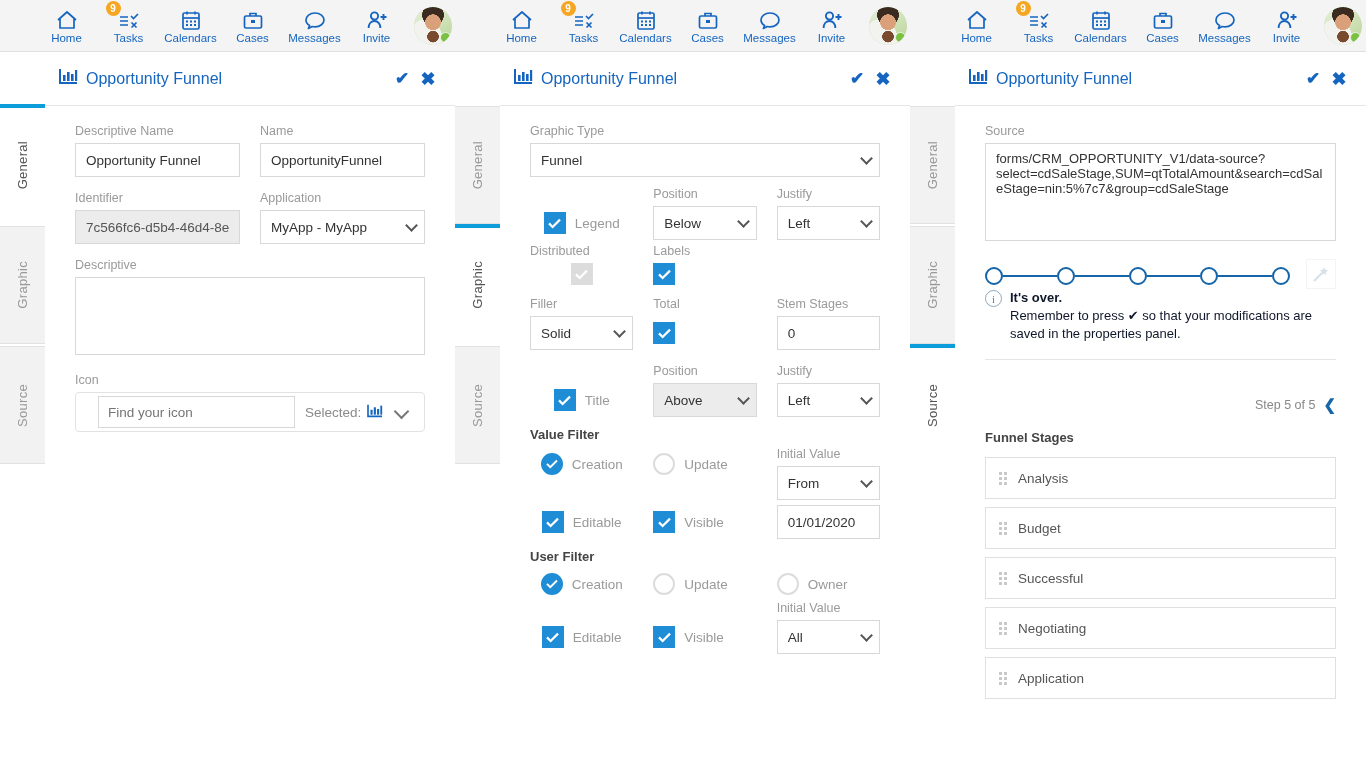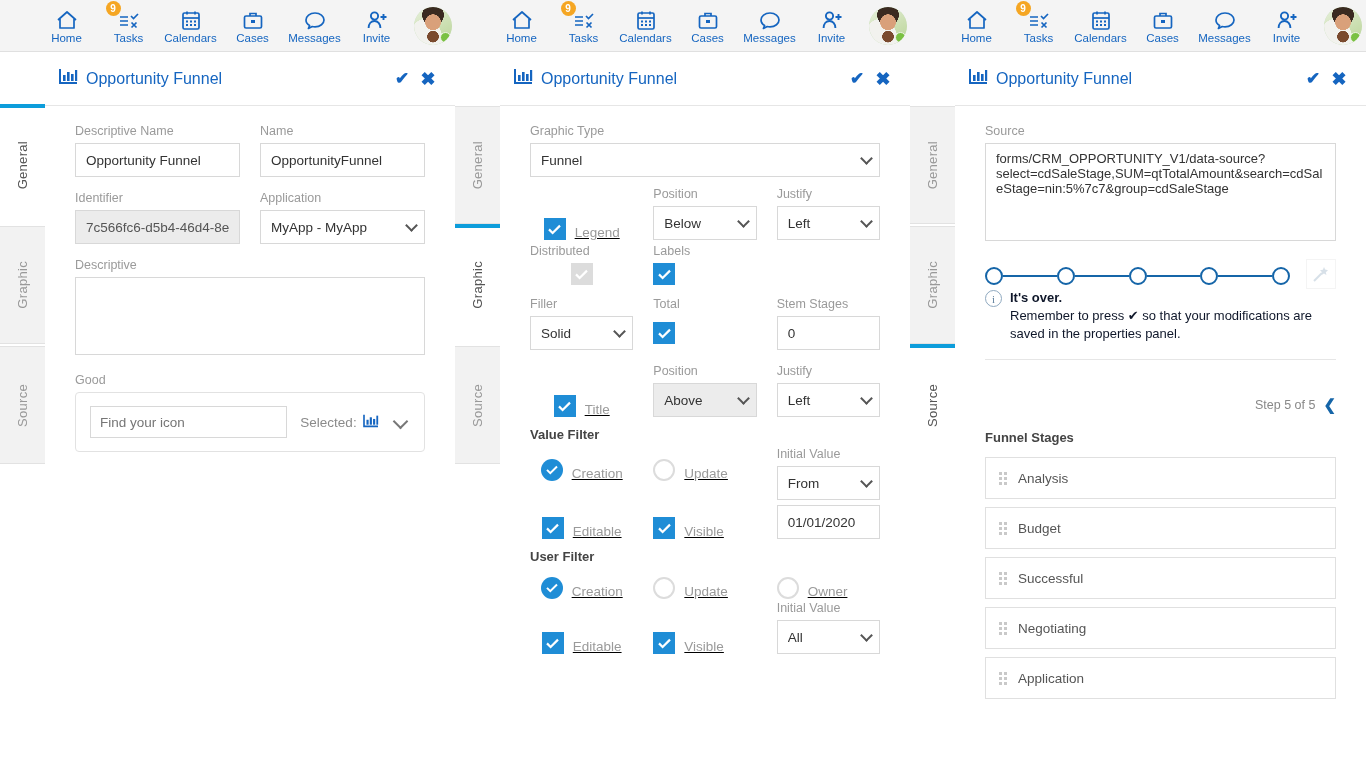--- a/index.html
+++ b/index.html
@@ -95,42 +95,42 @@
                 font-size:13.5px; color:#333; padding:0 26px 0 10px;
                 -webkit-appearance:none; appearance:none; outline:none;
                 font-family:"Liberation Sans", sans-serif; cursor:pointer; }
   .sel select.gray { background:#ececec; }
   .sel .carat { position:absolute; right:9px; top:11px; width:9px; height:9px;
                 border-right:2px solid #555; border-bottom:2px solid #555;
                 transform:rotate(45deg); pointer-events:none; }
   textarea.ta { width:100%; height:78px; border:1px solid #d8d8d8; background:#fff;
                 font-size:13px; color:#333; padding:7px 10px; outline:none; resize:none;
                 font-family:"Liberation Sans", sans-serif; }
-  .iconbox { border:1px solid #e2e2e2; border-radius:4px; height:60px;
-             display:flex; align-items:center; padding:0 14px; gap:10px; }
+  .iconbox { border:1px solid #e2e2e2; border-radius:4px; height:40px;
+             display:flex; align-items:center; padding:0 22px; gap:10px; }
   .iconbox .finder { flex:0 0 155px; height:32px; border:1px solid #d8d8d8;
                      font-size:13.5px; padding:0 9px; color:#333; outline:none;
                      font-family:"Liberation Sans", sans-serif; }
   .iconbox .selected { flex:1; text-align:center; font-size:13.5px; color:#8a8a8a;
                        display:flex; align-items:center; justify-content:center; gap:6px; }
   .iconbox .dd { width:18px; height:18px; position:relative; cursor:pointer; }
   .iconbox .dd::after { content:""; position:absolute; left:3px; top:3px;
                         width:9px; height:9px; border-right:2px solid #777;
                         border-bottom:2px solid #777; transform:rotate(45deg); }
 
   
   .cb { width:22px; height:22px; background:#1f8dd6; display:inline-flex;
         align-items:center; justify-content:center; cursor:pointer; flex:none; }
   .cb.off { background:#dcdcdc; cursor:default; }
   .cb svg { display:block; }
   .rb { width:22px; height:22px; border-radius:50%; background:#1f8dd6;
         display:inline-flex; align-items:center; justify-content:center;
         cursor:pointer; flex:none; }
   .rb.off { background:#fff; border:2px solid #dcdcdc; }
-  .ckline { display:flex; align-items:flex-end; gap:9px;text-decoration:underline; }
+  .ckline { display:flex; align-items:center; gap:9px; }
   .cktext { font-size:13.5px; color:#9a9a9a; }
 
   .g3col { display:flex; gap:20px; }
   .g3col > div { flex:1; min-width:0; }
 
   
   .stepper { display:flex; align-items:center; padding:6px 0 2px 0; }
   .stepper .node { width:18px; height:18px; border-radius:50%;
                    border:2.5px solid #1565a8; background:#fff; flex:none; }
   .stepper .link { flex:1; height:2px; background:#1565a8; }
@@ -448,21 +448,21 @@
             </div>
           </div>
         </div>
 
         <div style="margin-bottom:14px;">
           <span class="lbl">Descriptive</span>
           <textarea class="ta" style=""></textarea>
         </div>
 
         <div>
-          <span class="lbl">Good</span>
+          <span class="lbl">Icon</span>
           <div class="iconbox">
             <input class="finder" placeholder="Find your icon" style="">
             <span class="selected">
               <span>Selected:</span>
               <span>
                 <svg width="16" height="14" viewBox="0 0 19 17">
                     <path d="M1 1 v14 h17" stroke="#1565c0" stroke-width="2" fill="none"></path>
                     <g fill="#1565c0">
                       <rect x="4" y="7" width="2.6" height="6"></rect>
                       <rect x="8" y="4" width="2.6" height="9"></rect>

